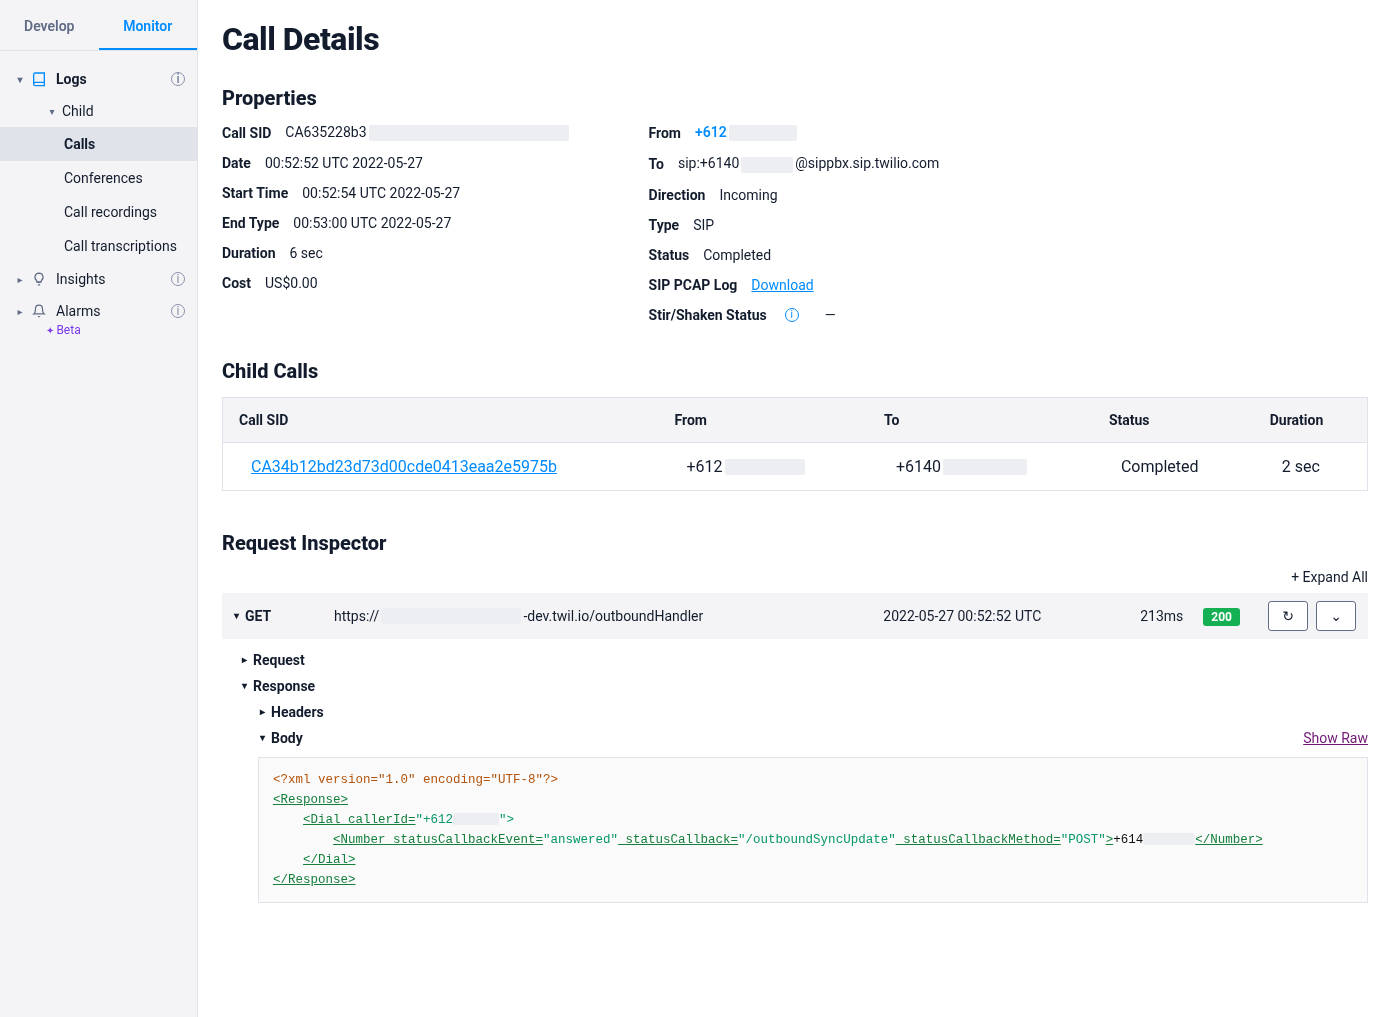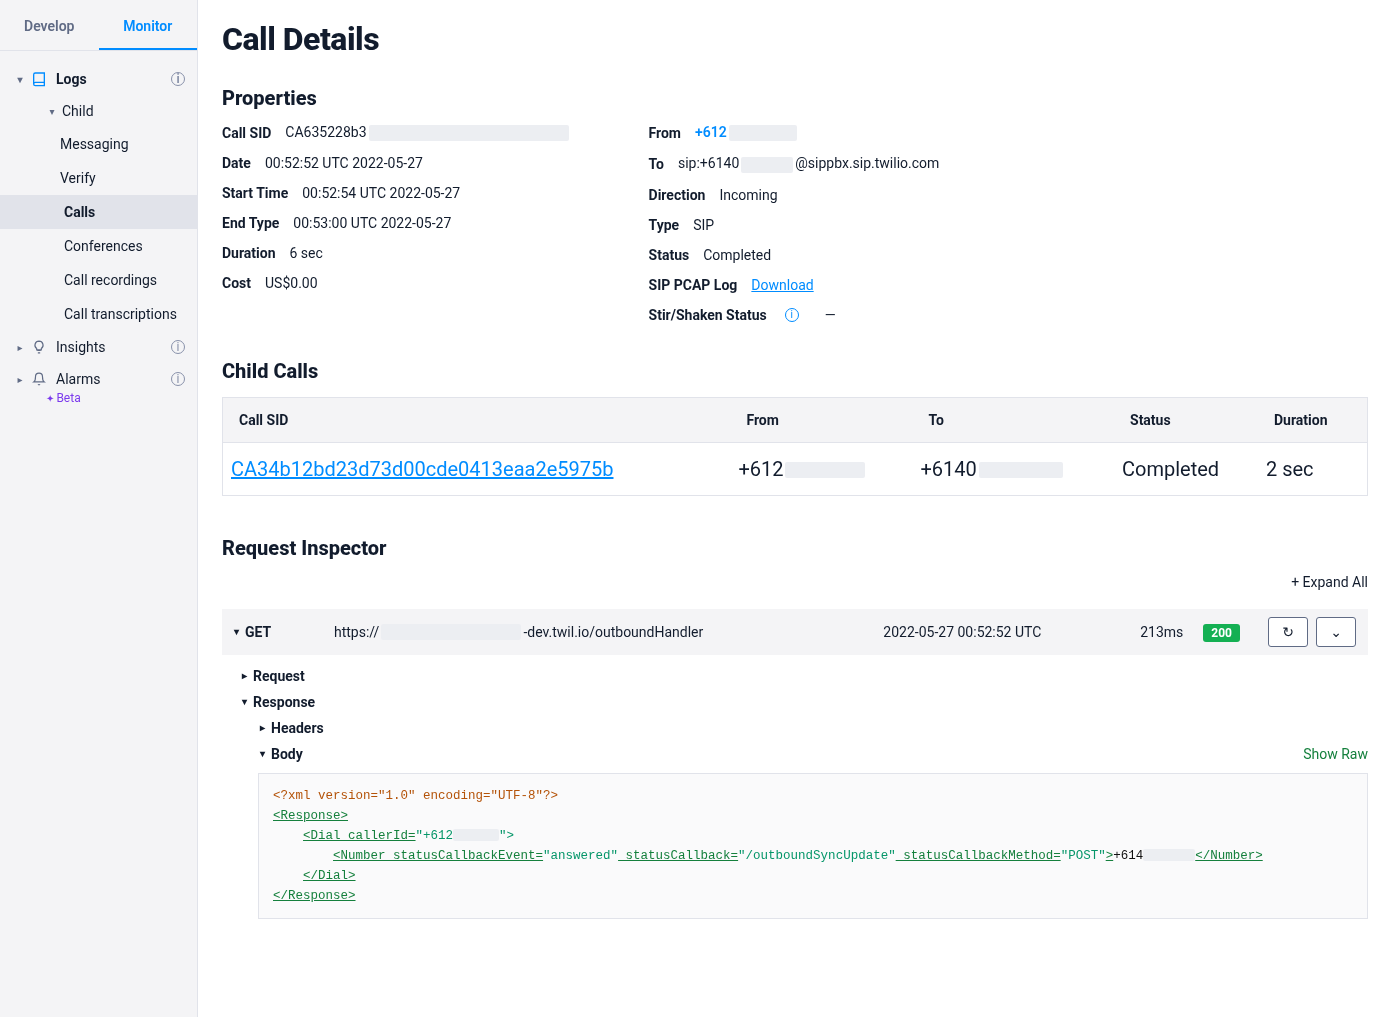--- a/index.html
+++ b/index.html
@@ -39,38 +39,38 @@
 .prop-row { display: flex; gap: 14px; align-items: center; font-size: 14px; }
 .prop-label { font-weight: 700; white-space: nowrap; }
 .prop-val { color: #121c2d; }
 .mask { display: inline-block; background: #eceef2; border-radius: 2px; height: 16px; vertical-align: middle; }
 .link-blue { color: #008cff; font-weight: 600; }
 .link-ul { color: #008cff; text-decoration: underline; cursor: pointer; }
 .info-badge { color: #008cff; border: 1px solid #008cff; border-radius: 50%; width: 14px; height: 14px; display: inline-flex; align-items: center; justify-content: center; font-size: 10px; line-height: 1; margin-left: 4px; }
 
 .child-table { width: 100%; border: 1px solid #e1e3ea; border-collapse: collapse; margin-bottom: 40px; }
 .child-table th { background: #f4f4f6; text-align: left; padding: 14px 16px; font-weight: 700; font-size: 14px; border-bottom: 1px solid #e1e3ea; }
-.child-table td { padding: 14px 8px; font-size: 20px; }
+.child-table td { padding: 14px 28px; font-size: 16px; }
 .child-sid { color: #008cff; text-decoration: underline; cursor: pointer; }
 
-.expand-all { text-align: right; font-size: 14px; margin-bottom: 19px; cursor: pointer; }
+.expand-all { text-align: right; font-size: 14px; margin-bottom: 8px; cursor: pointer; }
 .req-row { display: flex; align-items: center; background: #f4f4f6; padding: 8px 12px; gap: 20px; font-size: 14px; }
 .req-row .method { font-weight: 700; display: flex; align-items: center; gap: 6px; width: 80px; }
 .caret { font-size: 10px; }
 .req-row .url { flex: 1; display: flex; align-items: center; gap: 0; }
 .req-row .ts { width: 200px; }
 .req-row .dur { width: 80px; text-align: right; }
 .status-200 { background: #14b053; color: #fff; font-size: 12px; font-weight: 700; padding: 2px 8px; border-radius: 3px; }
 .icon-btn { border: 1px solid #606b85; background: #fff; width: 40px; height: 30px; border-radius: 3px; display: inline-flex; align-items: center; justify-content: center; cursor: pointer; margin-left: 8px; font-size: 14px; }
 
 .tree { padding: 8px 0 0 20px; font-size: 14px; }
 .tree-row { padding: 5px 0; font-weight: 700; cursor: pointer; display: flex; align-items: center; gap: 6px; }
 .tree-sub { padding-left: 18px; }
 .body-row { display: flex; align-items: center; }
-.show-raw { margin-left: auto; color: #15803d; cursor: pointer; font-weight: 400; }
+.show-raw { margin-left: auto; color: #701a75; cursor: pointer; font-weight: 400; text-decoration: underline; }
 
 .xml-box { border: 1px solid #e1e3ea; background: #fafafb; margin: 6px 0 0 36px; padding: 12px 14px; font-family: "SFMono-Regular", Consolas, "Liberation Mono", Menlo, monospace; font-size: 12.5px; line-height: 1.6; white-space: pre; overflow-x: auto; }
 .x-decl { color: #b45309; }
 .x-tag { color: #15803d; text-decoration: underline; }
 .x-attr { color: #059669; }
 .x-text { color: #111; }
 </style>
 </head>
 <body>
 
@@ -90,24 +90,20 @@
             </svg>
         </span>
         <span>Logs</span>
         <span class="info">i</span>
       </div>
       <div class="nav-sub">
         <div class="nav-row" style="padding-left:0;">
           <span class="chev">▾</span>
           <span>Child</span>
         </div>
-      </div>
-      <div style="padding-left:60px;">
-        <div class="nav-item">Messaging</div>
-        <div class="nav-item">Verify</div>
       </div>
       <div class="nav-sub2">
         <div class="nav-item active">Calls</div>
         <div class="nav-item">Conferences</div>
         <div class="nav-item">Call recordings</div>
         <div class="nav-item">Call transcriptions</div>
       </div>
       <div class="nav-row">
         <span class="chev">▸</span>
         <span class="icon" style="color:#606b85;">

